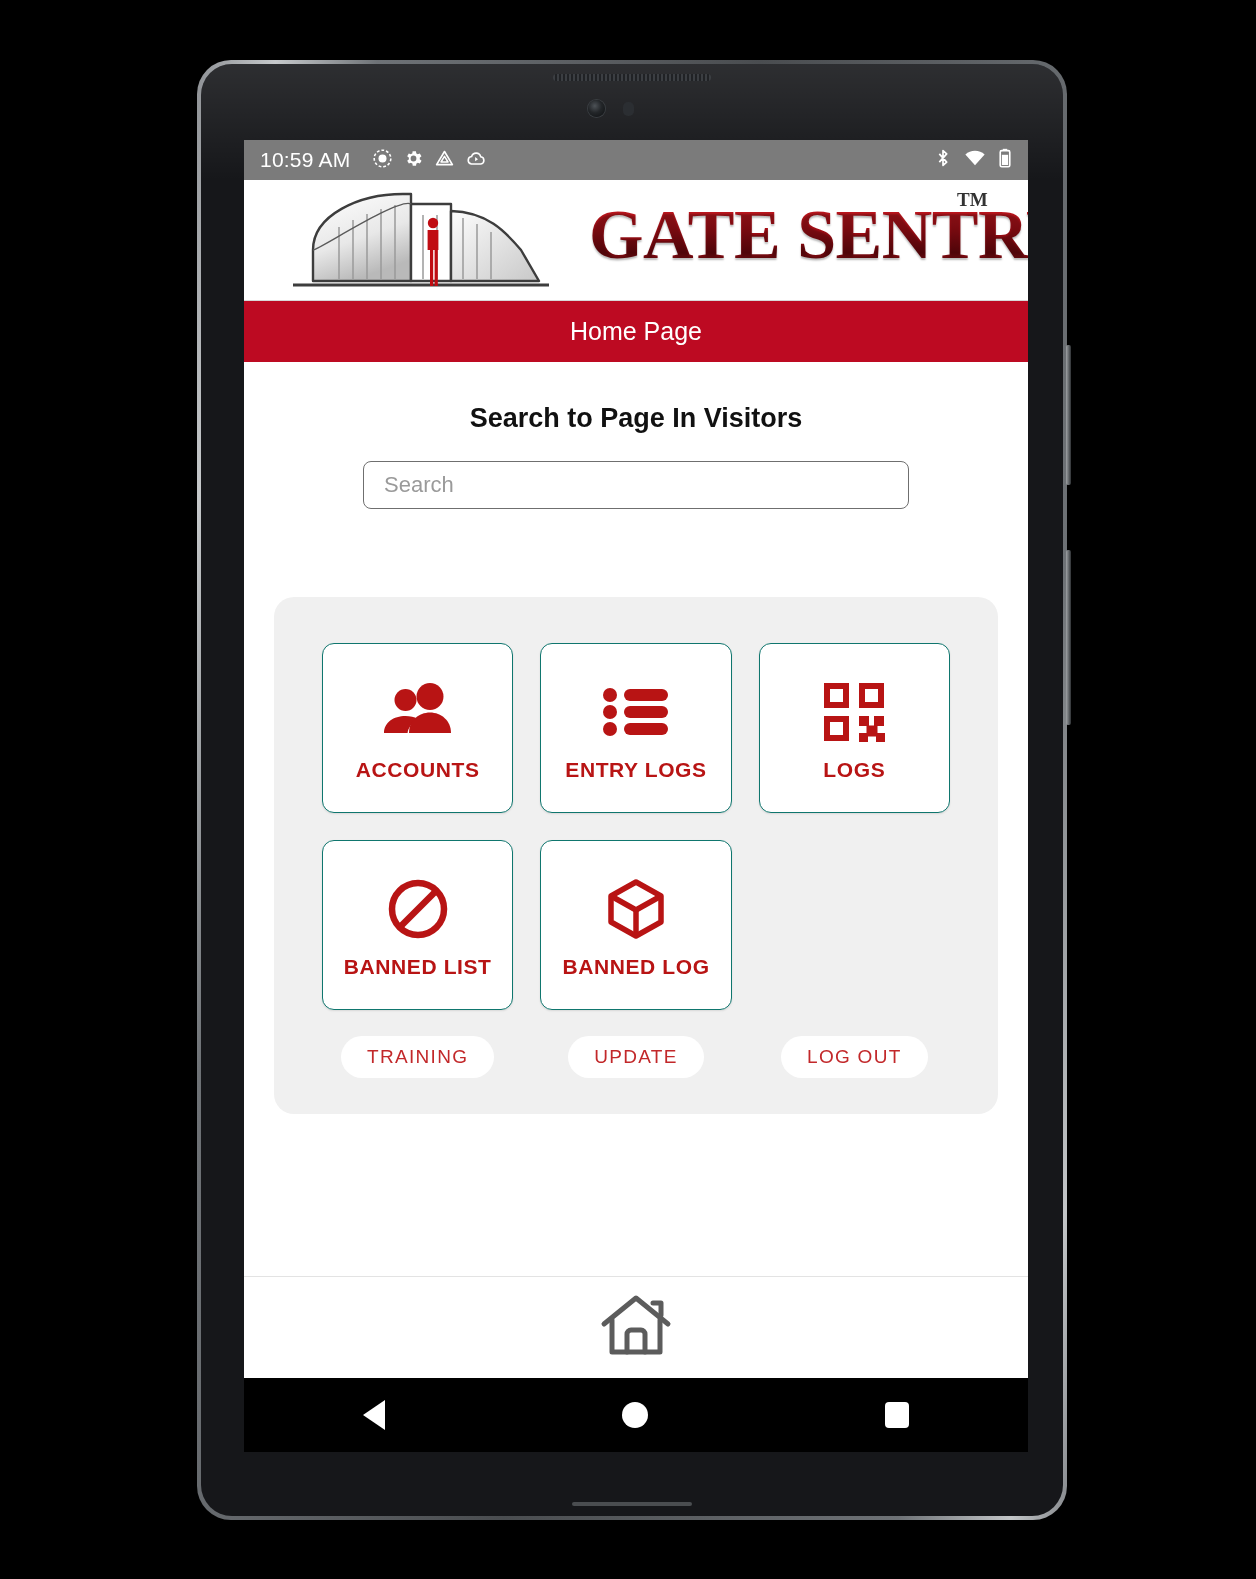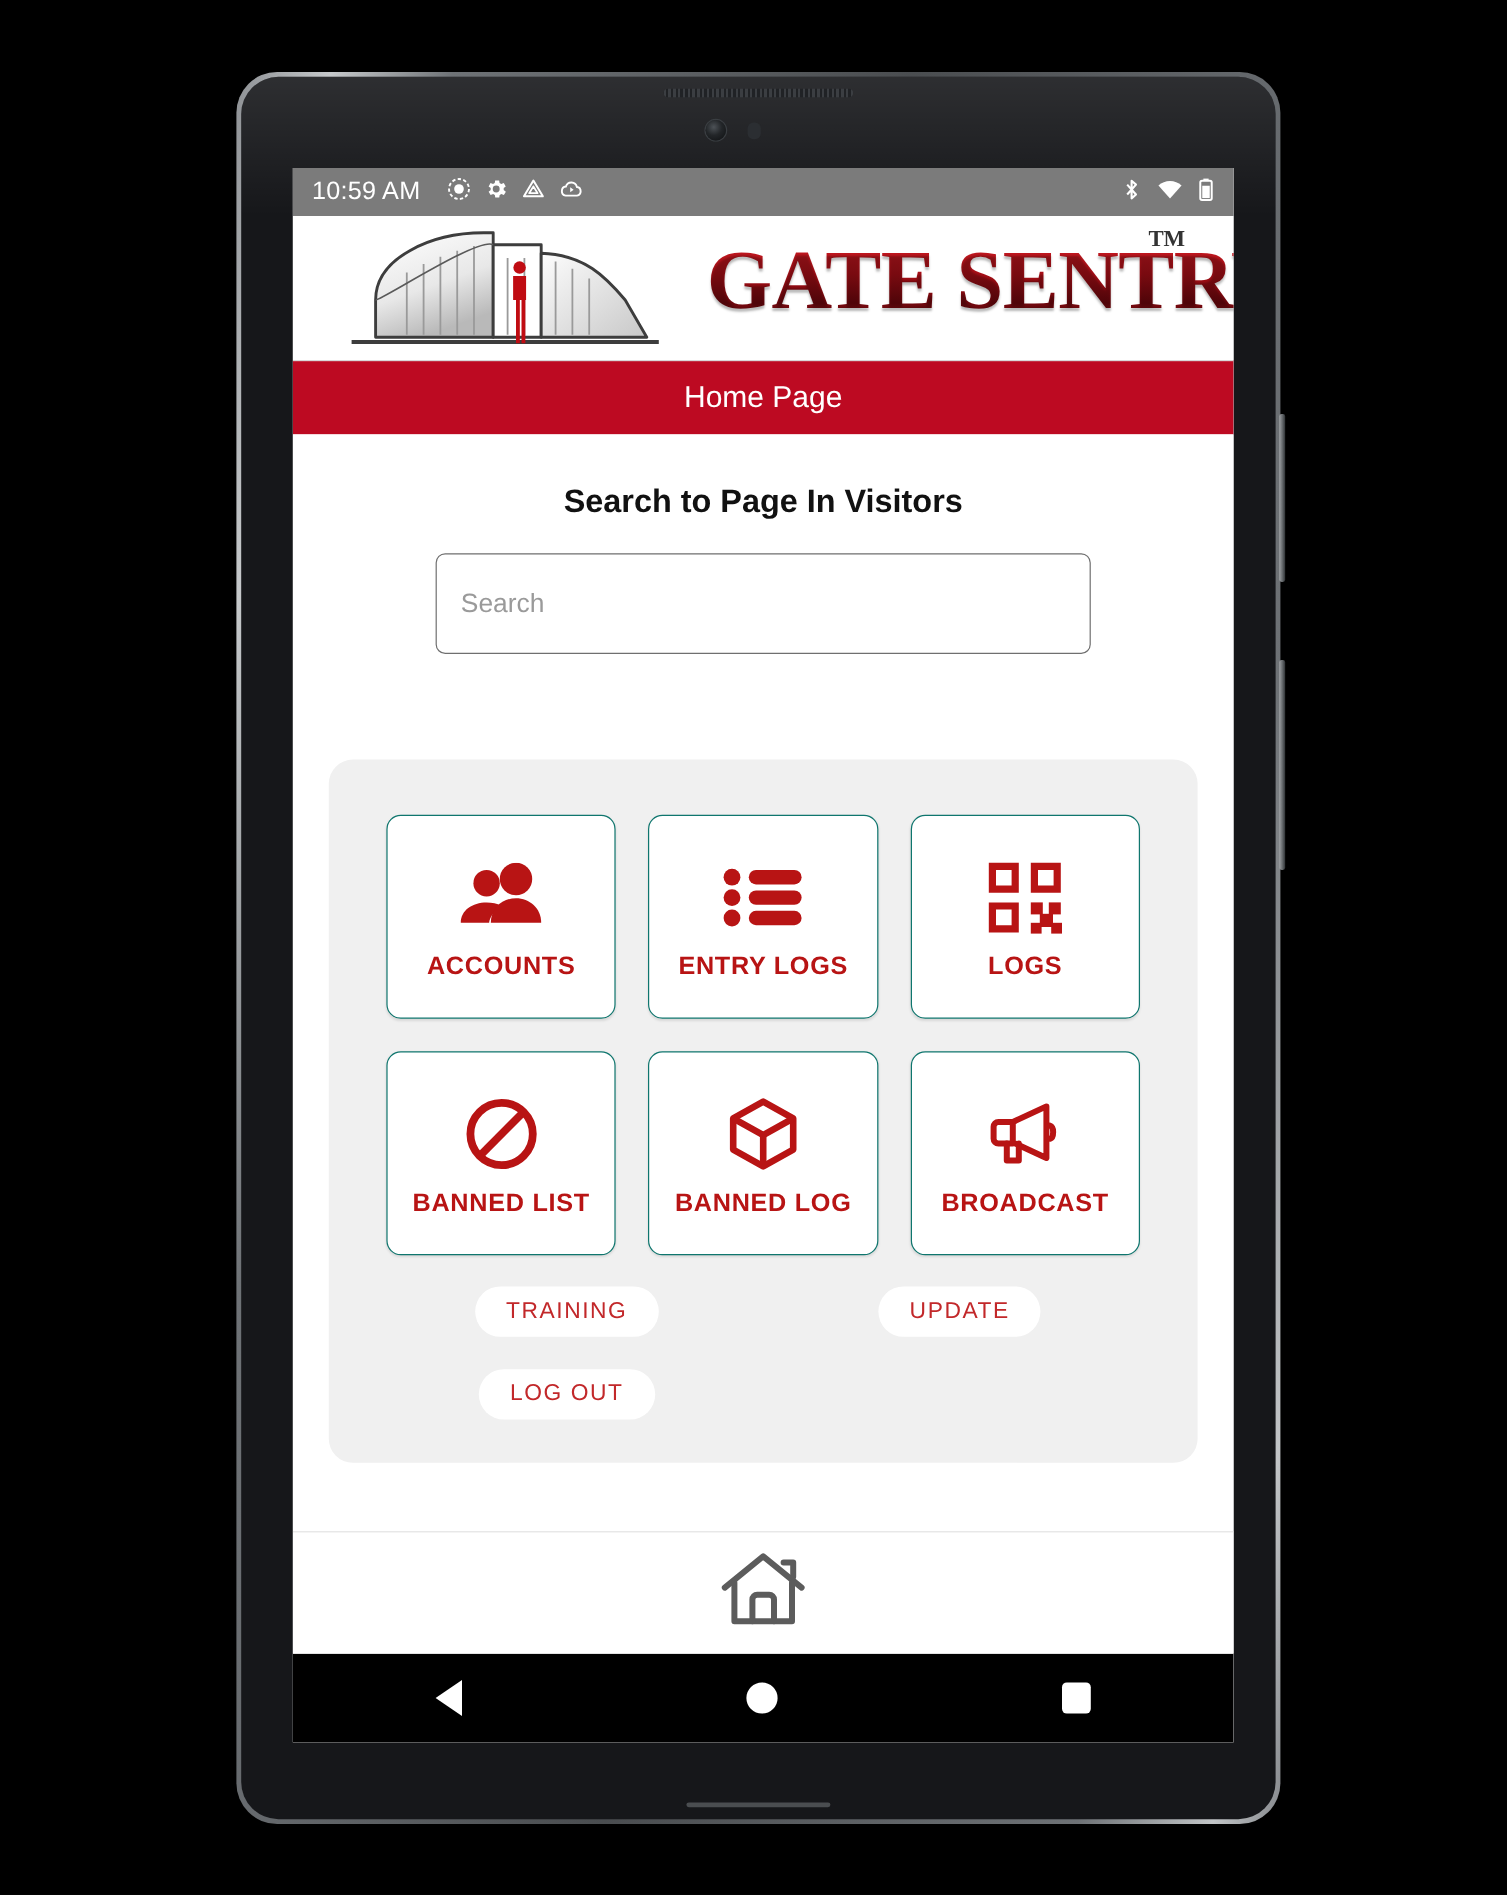--- a/index.html
+++ b/index.html
@@ -117,21 +117,21 @@
 
   
   .content { flex: 1 1 auto; background: #fff; overflow: hidden; position: relative; }
 
   .section-heading {
     text-align: center; font-size: 27px; font-weight: 700; color: #111;
     margin-top: 41px;
   }
   .search-row { display: flex; justify-content: center; margin-top: 27px; }
   .search-input {
-    width: 546px; height: 84px;
+    width: 546px; height: 48px;
     border: 1px solid #6f6f6f; border-radius: 8px;
     font-size: 22px; font-family: "Liberation Sans", sans-serif;
     color: #222; padding: 0 20px; background: #fff; outline: none;
   }
   .search-input::placeholder { color: #9a9a9a; }
 
   
   .panel {
     margin: 88px 30px 0 30px;
     background: #f0f0f0;
@@ -155,21 +155,21 @@
   }
   .tile .tile-icon { height: 76px; display:flex; align-items:center; justify-content:center; }
   .tile .tile-label {
     margin-top: 8px;
     color: #b81414; font-size: 21px; font-weight: 700;
     letter-spacing: .6px; text-align: center; line-height: 1.16;
   }
   .tile.two-line .tile-label { font-size: 21px; }
 
   .pill-row {
-    display: grid; grid-template-columns: repeat(2,1fr);
+    display: grid; grid-template-columns: repeat(3,1fr);
     gap: 27px; margin-top: 26px;
   }
   .pill-cell { display: flex; justify-content: center; }
   .pill {
     background: #fff; border: none; border-radius: 999px;
     color: #c2282a; font-size: 19px; letter-spacing: 1.3px;
     padding: 10px 26px; cursor: pointer;
     font-family: "Liberation Sans", sans-serif;
   }
 
@@ -386,31 +386,20 @@
                 <div class="tile-icon">
                   <svg width="64" height="64" viewBox="0 0 64 64" fill="none" stroke="#b81414" stroke-width="5.5" stroke-linejoin="round">
                     <path d="M32 5 57 19v26L32 59 7 45V19Z"></path>
                     <path d="M7 19 32 33l25-14"></path>
                     <path d="M32 33v26"></path>
                   </svg>
                 </div>
                 <div class="tile-label">BANNED LOG</div>
               </div>
 
-              <div class="tile">
-                <div class="tile-icon">
-                  <svg width="68" height="62" viewBox="0 0 68 62" fill="none" stroke="#b81414" stroke-width="5" stroke-linejoin="round" stroke-linecap="round">
-                    <path d="M52 8 24 21v17l28 13Z"></path>
-                    <path d="M24 21H12a4 4 0 0 0-4 4v10a4 4 0 0 0 4 4h12"></path>
-                    <path d="M55 24c3.5 1 3.5 10 0 11"></path>
-                    <path d="M19 39v14h10V39"></path>
-                  </svg>
-                </div>
-                <div class="tile-label">BROADCAST</div>
-              </div>
 
             </div>
 
             <div class="pill-row">
               <div class="pill-cell">
                 <button class="pill">TRAINING</button>
               </div>
               <div class="pill-cell">
                 <button class="pill">UPDATE</button>
               </div>

